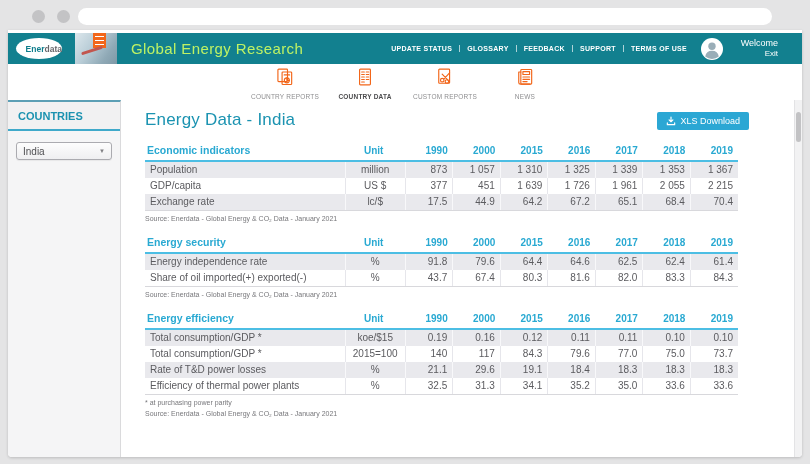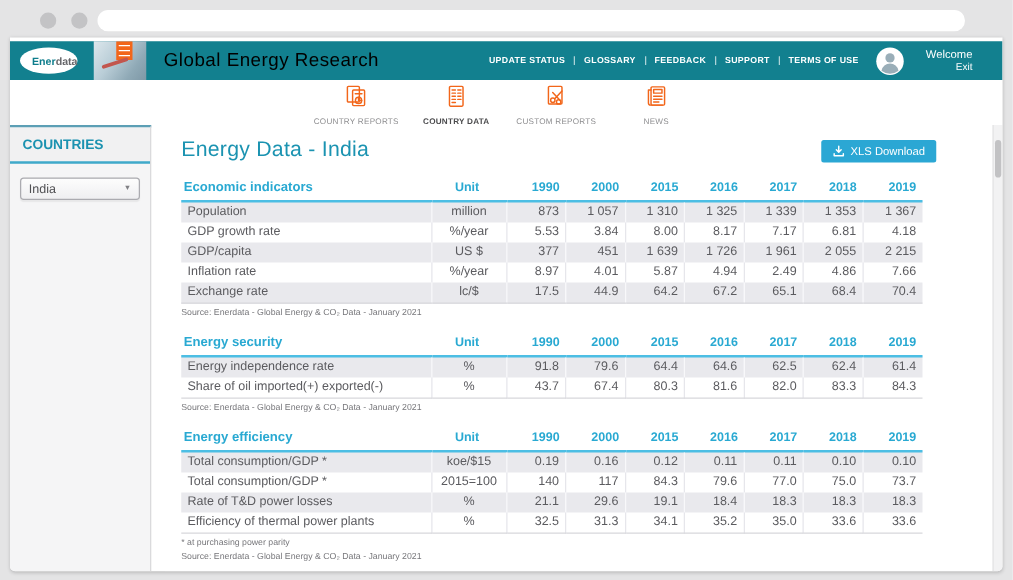--- a/index.html
+++ b/index.html
@@ -20,21 +20,21 @@
   .topbar { position:absolute; top:3px; left:0; right:0; height:31px; background:#12808F;
     display:flex; align-items:center; }
   .logo { margin-left:8px; background:#fff; border-radius:50%; width:46px; height:21px;
     display:flex; align-items:center; justify-content:flex-end; font-size:8.5px; font-weight:700; flex:none; }
   .logo .l1 { color:#0E7D8C; } .logo .l2 { color:#67676B; }
   .photo { width:42px; height:31px; margin-left:13px; flex:none; position:relative; overflow:hidden;
     background:linear-gradient(125deg,#DCE7EC 0%,#B9CDD7 40%,#8FA9B6 75%,#7E98A6 100%); }
   .photo .brochure { position:absolute; left:18px; top:0; width:13px; height:15px; background:#F2661A; }
   .photo .brochure i { display:block; height:1.5px; background:#fff; margin:2.5px 2px 0; }
   .photo .pen { position:absolute; left:6px; top:16px; width:22px; height:3px; background:#C2564E; transform:rotate(-18deg); border-radius:2px; }
-  .apptitle { margin-left:14px; color:#000000; font-size:15px; font-weight:300; letter-spacing:.4px; white-space:nowrap; }
+  .apptitle { margin-left:14px; color:#bef264; font-size:15px; font-weight:300; letter-spacing:.4px; white-space:nowrap; }
   .toplinks { margin-left:auto; display:flex; align-items:center; }
   .toplinks a { color:#fff; font-size:7px; font-weight:700; letter-spacing:.3px; padding:0 7px;
     border-right:1px solid rgba(255,255,255,.65); text-decoration:none; white-space:nowrap; cursor:pointer; }
   .toplinks a:last-child { border-right:none; }
   .avatar { width:24px; height:24px; margin-left:6px; flex:none; cursor:pointer; }
   .welcome { width:48px; margin:0 24px 0 6px; color:#fff; text-align:right; line-height:1.25; flex:none; }
   .welcome .w { font-size:9px; } .welcome .x { font-size:8px; cursor:pointer; }
 
   
   .navrow { position:absolute; top:34px; left:0; right:0; height:36px; background:#fff; }
@@ -232,53 +232,31 @@
               <td class="unit">million</td>
               <td class="num">873</td>
               <td class="num">1 057</td>
               <td class="num">1 310</td>
               <td class="num">1 325</td>
               <td class="num">1 339</td>
               <td class="num">1 353</td>
               <td class="num">1 367</td>
             </tr>
             <tr>
-              <td class="lab">GDP growth rate</td>
-              <td class="unit">%/year</td>
-              <td class="num">5.53</td>
-              <td class="num">3.84</td>
-              <td class="num">8.00</td>
-              <td class="num">8.17</td>
-              <td class="num">7.17</td>
-              <td class="num">6.81</td>
-              <td class="num">4.18</td>
-            </tr>
-            <tr>
               <td class="lab">GDP/capita</td>
               <td class="unit">US $</td>
               <td class="num">377</td>
               <td class="num">451</td>
               <td class="num">1 639</td>
               <td class="num">1 726</td>
               <td class="num">1 961</td>
               <td class="num">2 055</td>
               <td class="num">2 215</td>
             </tr>
             <tr>
-              <td class="lab">Inflation rate</td>
-              <td class="unit">%/year</td>
-              <td class="num">8.97</td>
-              <td class="num">4.01</td>
-              <td class="num">5.87</td>
-              <td class="num">4.94</td>
-              <td class="num">2.49</td>
-              <td class="num">4.86</td>
-              <td class="num">7.66</td>
-            </tr>
-            <tr>
               <td class="lab">Exchange rate</td>
               <td class="unit">lc/$</td>
               <td class="num">17.5</td>
               <td class="num">44.9</td>
               <td class="num">64.2</td>
               <td class="num">67.2</td>
               <td class="num">65.1</td>
               <td class="num">68.4</td>
               <td class="num">70.4</td>
             </tr>

